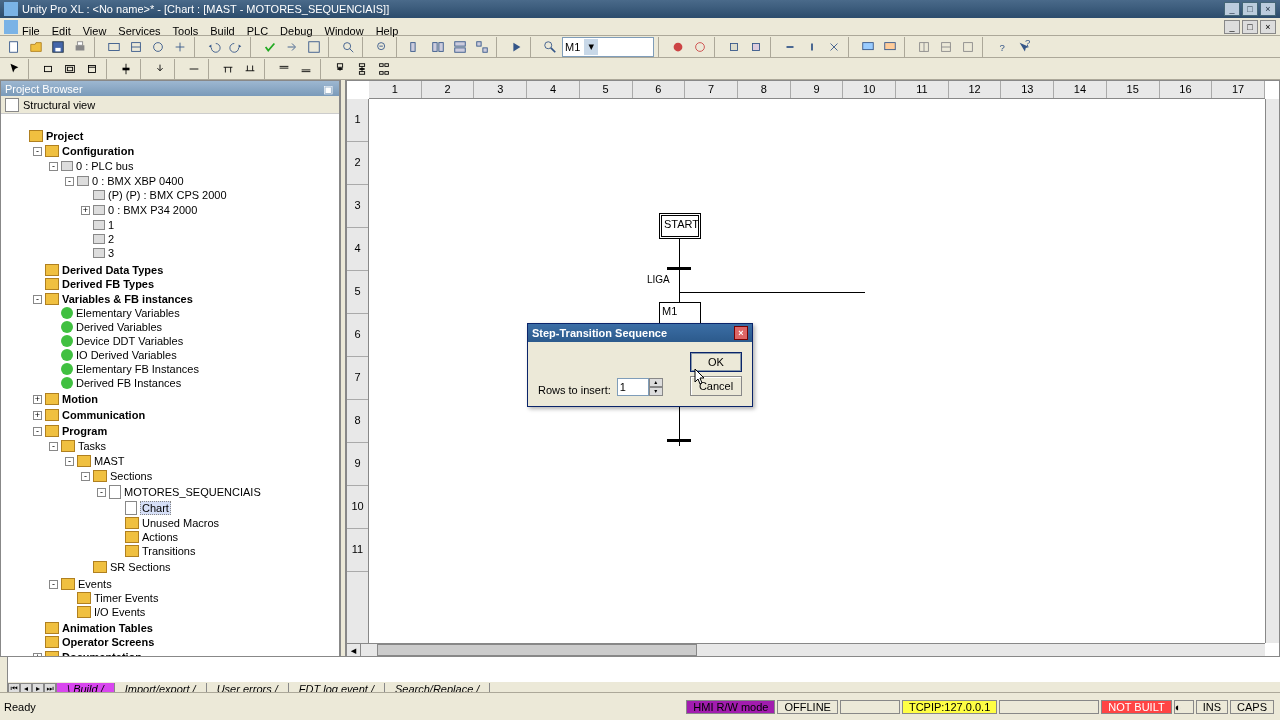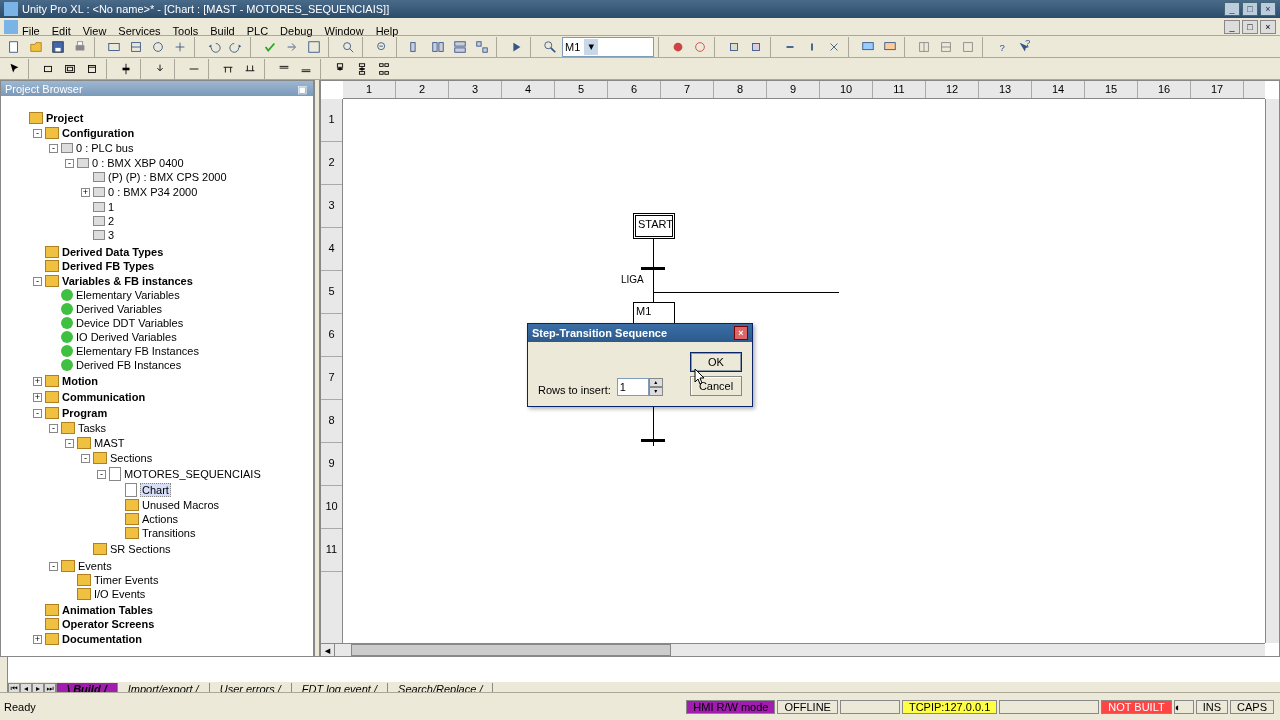--- a/index.html
+++ b/index.html
@@ -18,21 +18,21 @@
 
 .toolbar { height:22px; background:#ece9d8; border-bottom:1px solid #aca899; display:flex; align-items:center; padding:0 4px; gap:2px; }
 .tb { width:20px; height:20px; border:1px solid #ece9d8; display:flex; align-items:center; justify-content:center; cursor:pointer; }
 .tb svg { width:14px; height:14px; }
 .sep { width:6px; height:20px; border-left:1px solid #aca899; margin:0 2px; }
 .dropdown { height:20px; border:1px solid #7f9db9; background:#fff; display:flex; align-items:center; padding:0 2px; font-size:11px; }
 .dropdown .dd-arrow { width:14px; height:16px; background:#c8d8e8; margin-left:4px; display:flex; align-items:center; justify-content:center; }
 
 .main-area { position:absolute; top:80px; left:0; right:0; bottom:46px; display:flex; }
 
-.project-browser { width:314px; border:1px solid #888; background:#fff; display:flex; flex-direction:column; }
+.project-browser { width:340px; border:1px solid #888; background:#fff; display:flex; flex-direction:column; }
 .pb-title { height:15px; background:linear-gradient(#9db7d1,#7a9ab9); color:#fff; font-size:11px; padding:0 4px; display:flex; align-items:center; justify-content:space-between; }
 .pb-title .x { width:12px; height:12px; cursor:pointer; }
 .pb-view { height:18px; background:#ece9d8; border-bottom:1px solid #ccc; display:flex; align-items:center; padding:0 4px; gap:4px; }
 .pb-view .vicon { width:14px; height:14px; border:1px solid #888; background:#fff; }
 .tree { flex:1; overflow:auto; padding:14px; font-size:11px; }
 .tree ul { list-style:none; padding-left:16px; }
 .tree > ul { padding-left:2px; }
 .tree li { white-space:nowrap; padding:1px 0; display:flex; align-items:center; }
 .tree li.node { display:block; }
 .tree li.node > .row { display:flex; align-items:center; padding:1px 0; }
@@ -81,21 +81,21 @@
 
 .cursor { position:absolute; top:368px; left:694px; width:12px; height:18px; pointer-events:none; z-index:999; }
 .cursor svg { width:12px; height:18px; }
 
 .bottom-panel { position:absolute; bottom:24px; left:0; right:0; height:40px; background:#fff; border-top:1px solid #888; }
 .bp-handle { position:absolute; left:0; top:0; width:8px; height:100%; background:#ece9d8; border-right:1px solid #888; }
 .bp-tabs { position:absolute; bottom:0; left:8px; right:0; height:14px; background:#ece9d8; display:flex; align-items:center; font-size:10px; }
 .bp-nav { display:flex; }
 .bp-nav div { width:12px; height:12px; border:1px solid #888; background:#ddd; font-size:8px; text-align:center; cursor:pointer; }
 .bp-tab { padding:0 10px; border-right:1px solid #888; cursor:pointer; }
-.bp-tab.active { background:#a21caf; font-weight:bold; }
+.bp-tab.active { background:#d946ef; font-weight:normal; }
 .bp-tab.sl { font-style:italic; }
 
 .status-bar { position:absolute; bottom:0; left:0; right:0; height:28px; background:#ece9d8; border-top:1px solid #aca899; display:flex; align-items:center; font-size:10px; padding:0 4px;justify-content:center; }
 .status-bar .seg { padding:0 6px; border:1px solid #888; height:14px; display:flex; align-items:center; margin-right:2px; }
 .status-bar .fill { flex:1; }
 .green { background:#a21caf; color:#000; }
 .yellow { background:#ff4; color:#000; }
 .red { background:#f44; color:#fff; }
 </style>
 </head>
@@ -436,20 +436,24 @@
       </svg>
     </div>
 </div>
 
 <div class="main-area">
 
   <div class="project-browser">
     <div class="pb-title">
       <span>Project Browser</span>
       <span class="x">▣</span>
+    </div>
+    <div class="pb-view">
+      <div class="vicon"></div>
+      <span>Structural view</span>
     </div>
     <div class="tree">
       <ul>
         <li class="node">
             <div class="row">
               <span class="pm blank"></span>
               <span class="ticon-folder"></span>
               <b>Project</b>
             </div>
           <ul>

